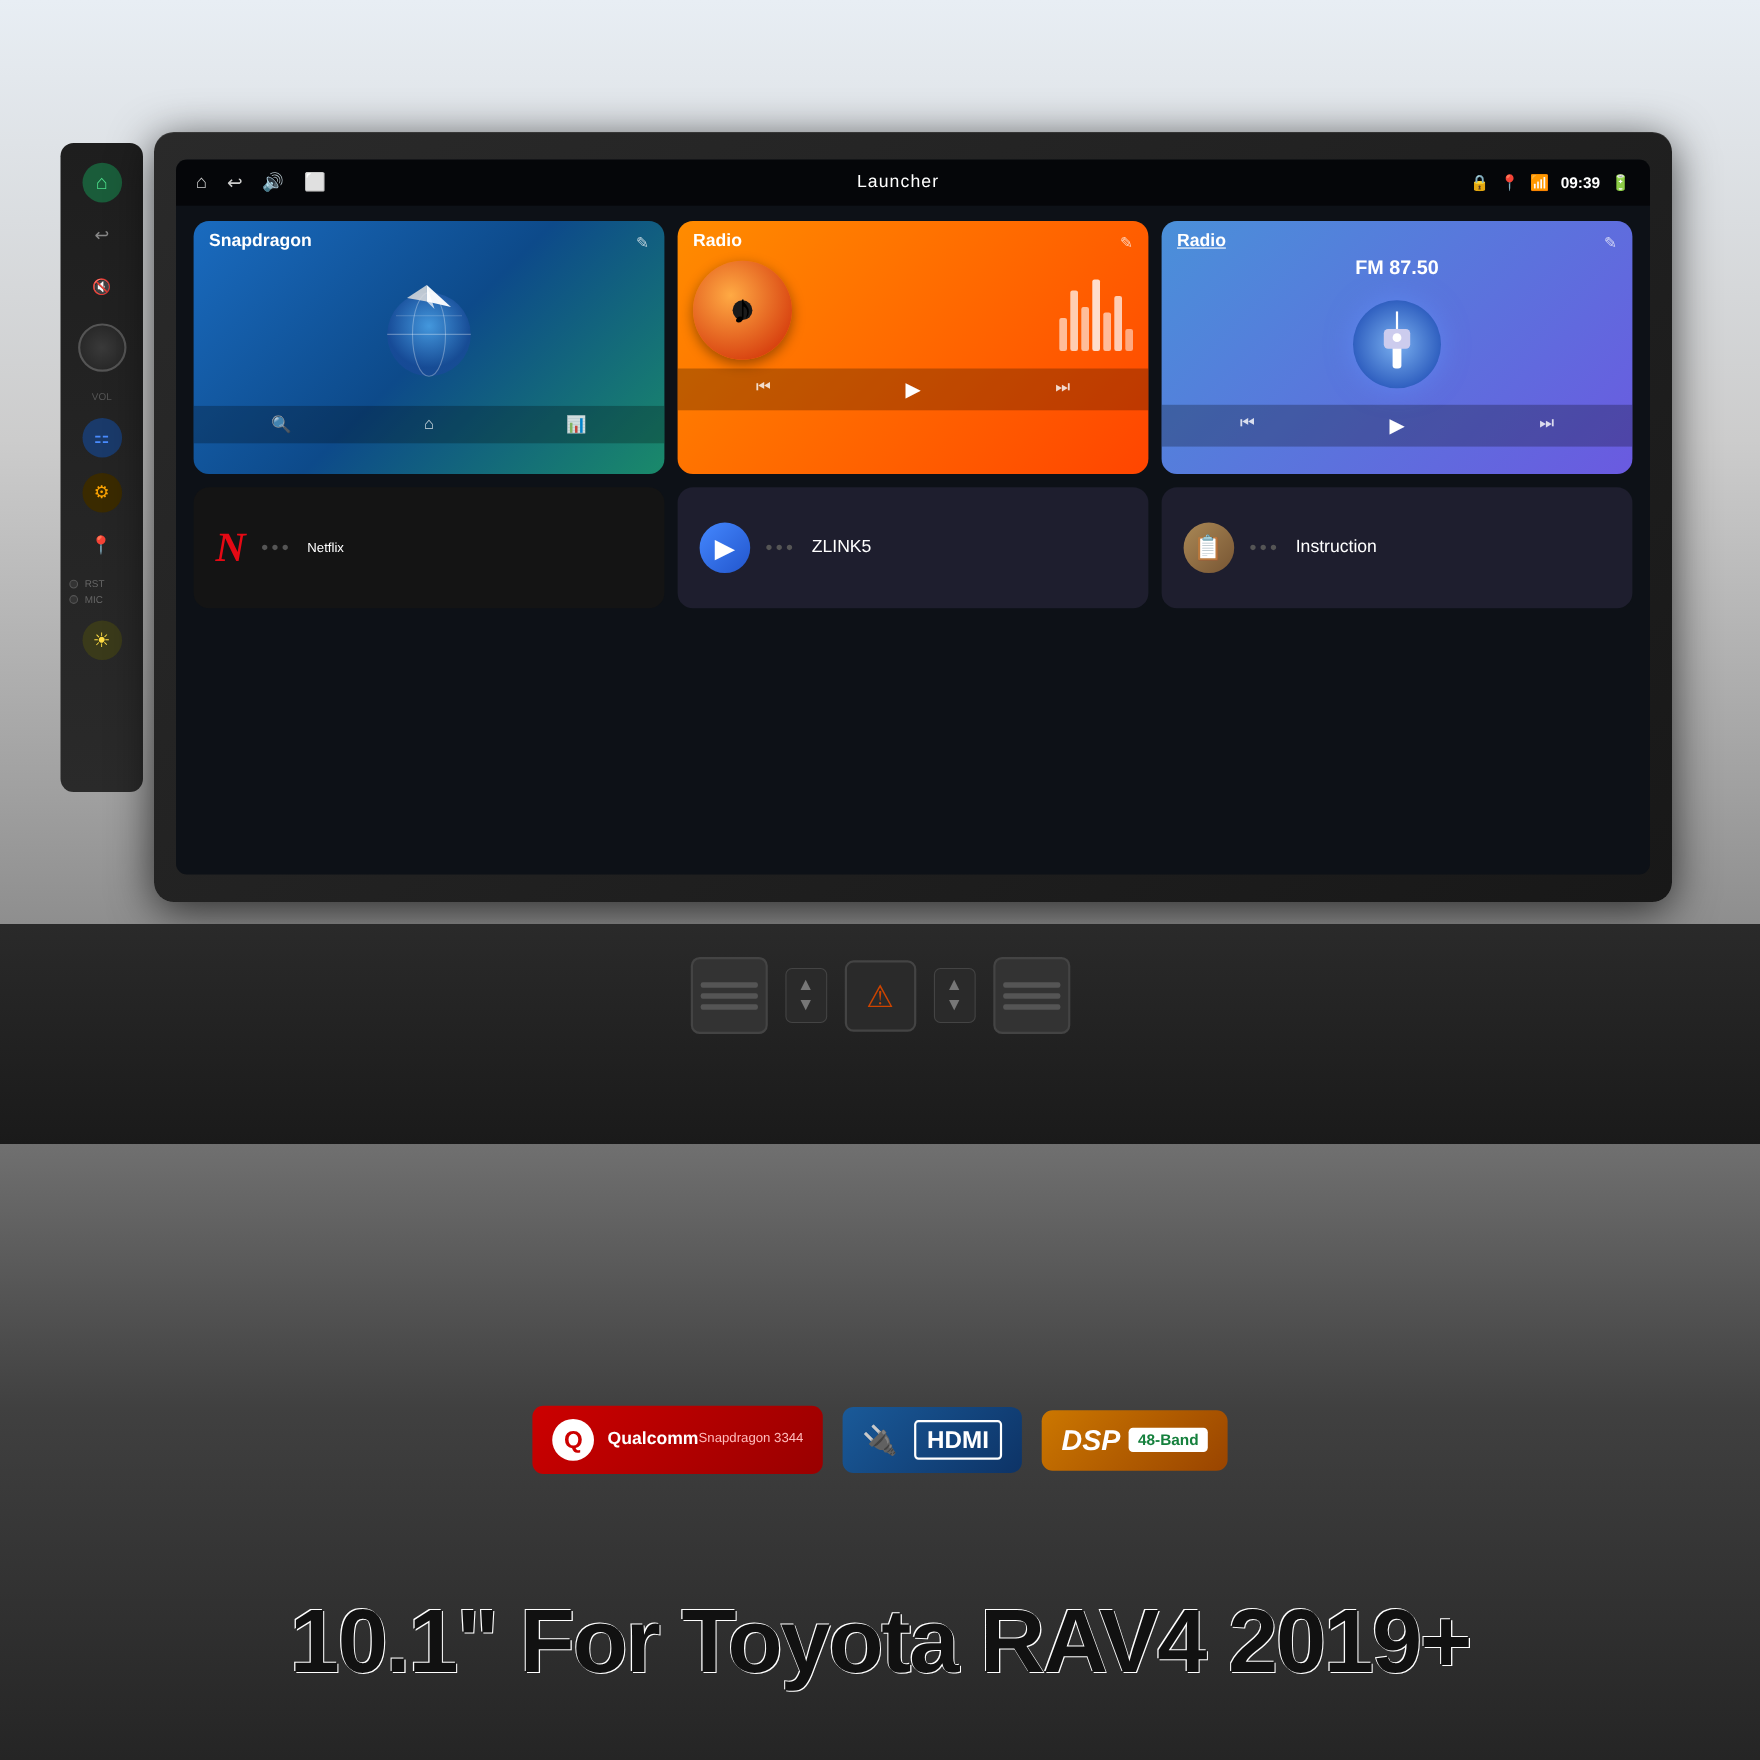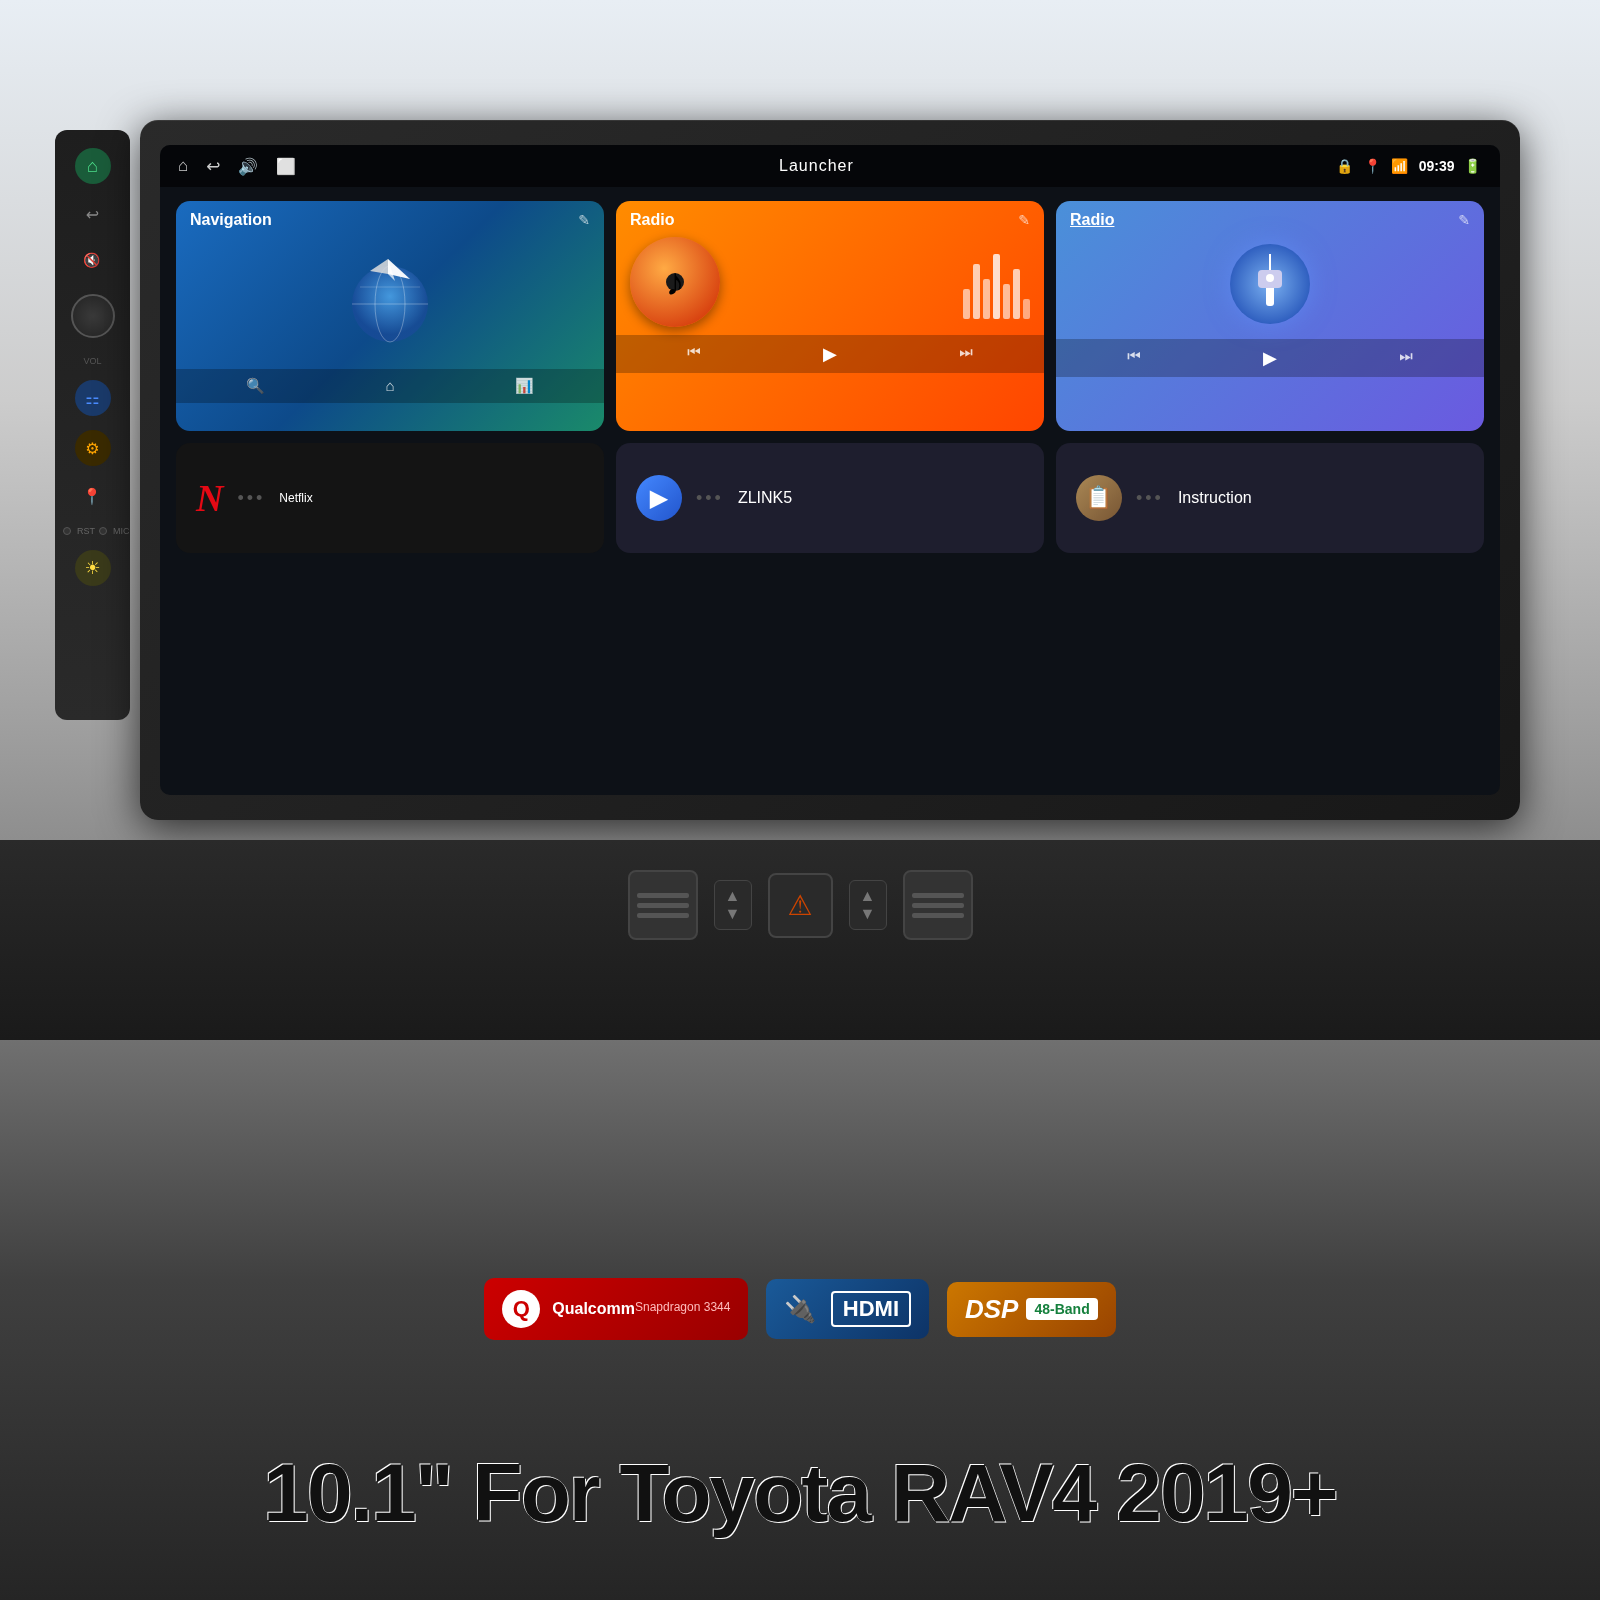--- a/index.html
+++ b/index.html
@@ -84,21 +84,21 @@
     <div style="width:44px;height:44px;border-radius:50%;background:radial-gradient(circle,#3a3a3a,#222);border:2px solid #555;margin:4px 0;"></div>
 
     <div style="font-size:9px;color:#555;text-align:center;">VOL</div>
 
     <div class="side-btn" style="width:36px;height:36px;border-radius:50%;background:#1a3a6a;color:#4a8cff;display:flex;align-items:center;justify-content:center;font-size:16px;">⚏</div>
 
     <div class="side-btn" style="width:36px;height:36px;border-radius:50%;background:#3a2a00;color:#ffa500;display:flex;align-items:center;justify-content:center;font-size:16px;">⚙</div>
 
     <div class="side-btn" style="width:32px;height:32px;border-radius:50%;display:flex;align-items:center;justify-content:center;font-size:16px;color:#777;">📍</div>
 
-    <div style="display:flex;flex-direction:row;gap:4px;width:100%;align-items:flex-end;">
+    <div style="display:flex;flex-direction:column;gap:4px;width:100%;align-items:flex-start;">
       <div style="display:flex;align-items:center;gap:6px;">
         <div style="width:8px;height:8px;border-radius:50%;background:#333;border:1px solid #555;"></div>
         <span style="font-size:9px;color:#666;">RST</span>
       </div>
       <div style="display:flex;align-items:center;gap:6px;">
         <div style="width:8px;height:8px;border-radius:50%;background:#333;border:1px solid #555;"></div>
         <span style="font-size:9px;color:#666;">MIC</span>
       </div>
     </div>
 
@@ -126,21 +126,21 @@
           <span>📶</span>
           <span style="font-weight:600;color:#fff;">09:39</span>
           <span>🔋</span>
         </div>
       </div>
 
       <div style="padding:14px 16px;display:grid;grid-template-columns:repeat(3,1fr);grid-template-rows:auto auto;gap:12px;">
 
         <div style="height:230px;border-radius:14px;overflow:hidden;background:linear-gradient(135deg,#1a6bbf 0%,#0d4a8a 50%,#1a8a6a 100%);cursor:pointer;position:relative;">
           <div style="display:flex;justify-content:space-between;align-items:center;padding:10px 14px 0;">
-            <span style="color:#fff;font-size:16px;font-weight:700;">Navigation</span>
+            <span style="color:#fff;font-size:16px;font-weight:700;">Snapdragon</span>
             <span style="color:rgba(255,255,255,0.7);font-size:14px;">✎</span>
           </div>
           <div style="display:flex;align-items:center;justify-content:center;height:140px;">
 
             <svg width="100" height="100" viewBox="0 0 100 100">
               <defs>
                 <radialGradient id="globeGrad" cx="50%" cy="40%">
                   <stop offset="0%" stop-color="#5bb8ff"></stop>
                   <stop offset="100%" stop-color="#1a4a9a"></stop>
                 </radialGradient>
@@ -187,20 +187,21 @@
             <span style="color:#fff;font-size:18px;cursor:pointer;">▶</span>
             <span style="color:rgba(255,255,255,0.8);font-size:15px;cursor:pointer;">⏭</span>
           </div>
         </div>
 
         <div style="height:230px;border-radius:14px;overflow:hidden;background:linear-gradient(135deg,#4a90d9 0%,#6a5ae0 100%);cursor:pointer;position:relative;">
           <div style="display:flex;justify-content:space-between;align-items:center;padding:10px 14px 0;">
             <span style="color:#fff;font-size:16px;font-weight:700;text-decoration:underline;">Radio</span>
             <span style="color:rgba(255,255,255,0.7);font-size:14px;">✎</span>
           </div>
+          <div style="color:#fff;font-size:18px;font-weight:700;text-align:center;padding:4px 0;">FM 87.50</div>
           <div style="display:flex;align-items:center;justify-content:center;height:110px;">
             <div style="width:80px;height:80px;border-radius:50%;background:radial-gradient(circle,#7ab0f0 0%,#3060c0 70%);display:flex;align-items:center;justify-content:center;box-shadow:0 0 24px rgba(100,150,255,0.5);">
               <svg width="44" height="60" viewBox="0 0 44 60">
                 <rect x="18" y="30" width="8" height="22" rx="3" fill="#fff"></rect>
                 <rect x="10" y="16" width="24" height="18" rx="4" fill="#cce"></rect>
                 <line x1="22" y1="0" x2="22" y2="16" stroke="#fff" stroke-width="2"></line>
                 <circle cx="22" cy="24" r="4" fill="#fff"></circle>
               </svg>
             </div>
           </div>

